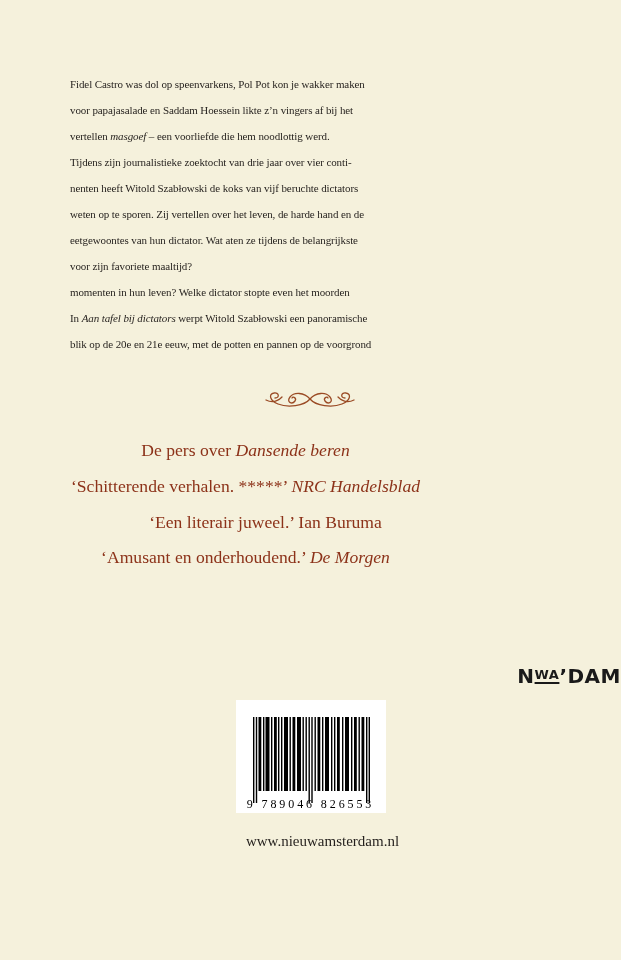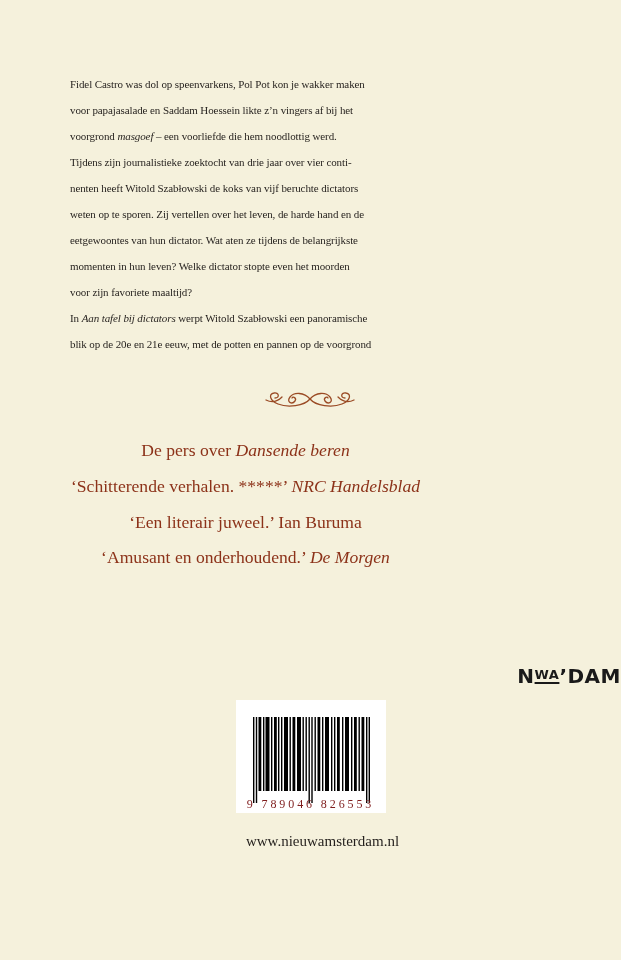--- a/index.html
+++ b/index.html
@@ -42,21 +42,21 @@
       text-align: center;
       color: #8c3219;
       font-size: 17.6px;
       white-space: nowrap;
     }
     .press em, .blurb em {
       margin-top: 28px;
     }
     .press-heading { top: 440px; }
     .press-q1 { top: 476px; }
-    .press-q2 { top: 512px; }
+    .press-q2 { top: 512px; padding-left: 20px; }
     .press-q3 { top: 547px; }
 
     .logo {
       position: absolute;
       left: 0;
       width: 621px;
       top: 664px;
       text-align: right;
       font-family: "DejaVu Sans", sans-serif;
       font-weight: bold;
@@ -88,46 +88,46 @@
       height: 86px;
     }
     .barcode-digits {
       position: absolute;
       left: 0;
       top: 797px;
       width: 621px;
       text-align: center;
       font-size: 12px;
       letter-spacing: 2.9px;
-      color: #7f1d1d;
+      color: #000000;
       pointer-events: none;
     }
     .website {
       position: absolute;
       left: 12px;
       width: 621px;
       top: 833px;
       text-align: center;
       color: #231f1c;
       font-size: 15px;
     }
   </style>
 </head>
 <body>
 
 <div class="blurb">
   <span class="line">Fidel Castro was dol op speenvarkens, Pol Pot kon je wakker maken</span>
   <span class="line">voor papajasalade en Saddam Hoessein likte z’n vingers af bij het</span>
-  <span class="line"><span>voorgrond </span><em>masgoef</em><span> – een voorliefde die hem noodlottig werd.</span></span>
+  <span class="line"><span>vertellen </span><em>masgoef</em><span> – een voorliefde die hem noodlottig werd.</span></span>
   <span class="line">Tijdens zijn journalistieke zoektocht van drie jaar over vier conti-</span>
   <span class="line">nenten heeft Witold Szabłowski de koks van vijf beruchte dictators</span>
   <span class="line">weten op te sporen. Zij vertellen over het leven, de harde hand en de</span>
   <span class="line">eetgewoontes van hun dictator. Wat aten ze tijdens de belangrijkste</span>
+  <span class="line">voor zijn favoriete maaltijd?</span>
   <span class="line">momenten in hun leven? Welke dictator stopte even het moorden</span>
-  <span class="line">voor zijn favoriete maaltijd?</span>
   <span class="line"><span>In </span><em>Aan tafel bij dictators</em><span> werpt Witold Szabłowski een panoramische</span></span>
   <span class="line">blik op de 20e en 21e eeuw, met de potten en pannen op de voorgrond</span>
 </div>
 
 <svg class="ornament" viewBox="0 0 92 22" xmlns="http://www.w3.org/2000/svg">
   <g fill="none" stroke="#9a4a24" stroke-width="1.3" stroke-linecap="round">
     <path d="M46 11 C40 4, 30 4, 26 9 C22 14, 28 17, 31 13 C33 10, 29 8, 28 10"></path>
     <path d="M46 11 C52 4, 62 4, 66 9 C70 14, 64 17, 61 13 C59 10, 63 8, 64 10"></path>
     <path d="M46 11 C40 18, 24 20, 14 16 C6 13, 4 6, 10 5 C15 4, 16 10, 11 10"></path>
     <path d="M46 11 C52 18, 68 20, 78 16 C86 13, 88 6, 82 5 C77 4, 76 10, 81 10"></path>

